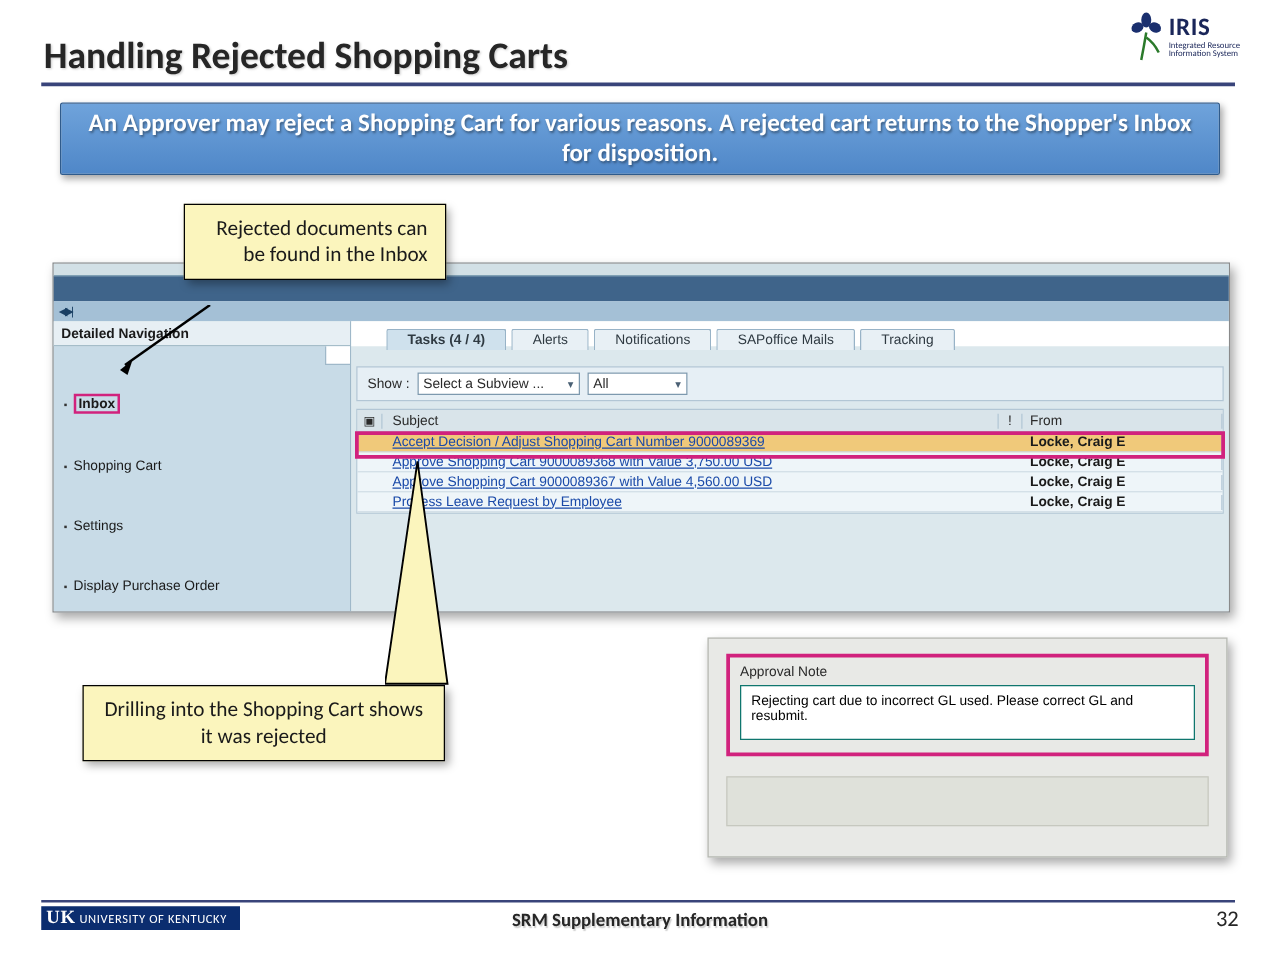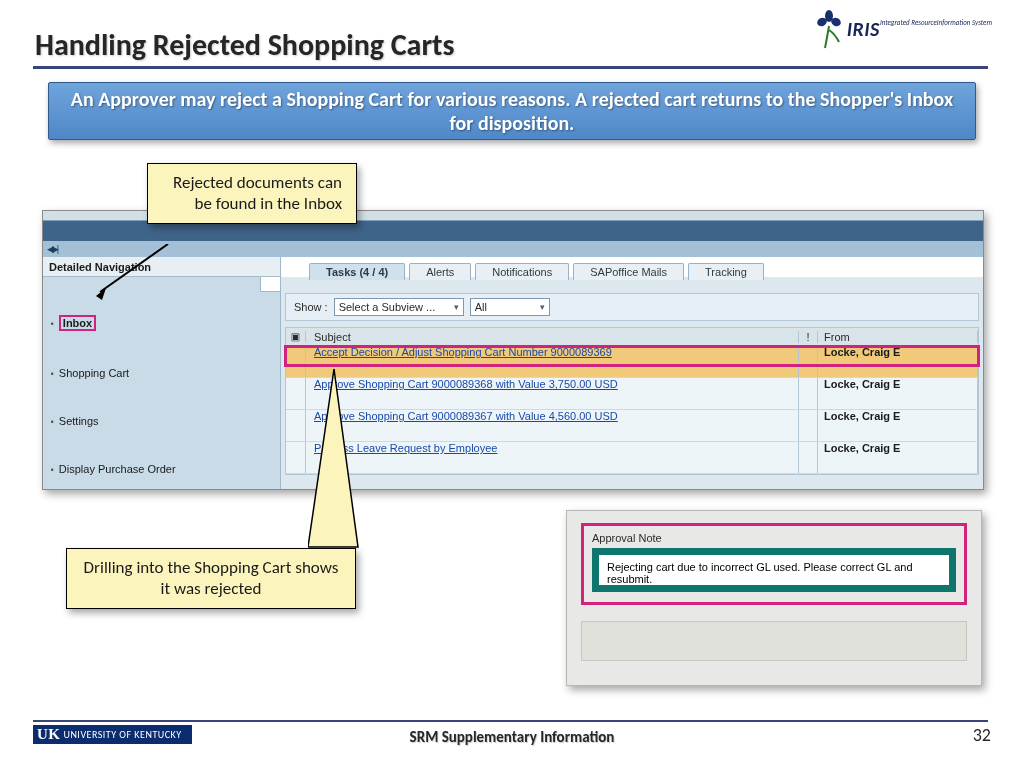--- a/index.html
+++ b/index.html
@@ -4,21 +4,21 @@
 <style>
   * { box-sizing: border-box; margin: 0; padding: 0; }
   body { width: 1024px; height: 768px; background: #fff; font-family: Calibri, Arial, sans-serif; position: relative; overflow: hidden; }
   
   .slide-title { position: absolute; left: 35px; top: 26px; font-size: 30px; font-weight: bold; color: #262626; text-shadow: 1px 1px 2px rgba(0,0,0,.2); }
   .title-underline { position: absolute; left: 33px; top: 66px; width: 955px; height: 3px; background: #39447a; }
   
   .iris-logo { position: absolute; right: 32px; top: 8px; display: flex; align-items: center; gap: 4px; }
   .iris-flower { width: 28px; height: 42px; position: relative; }
   .iris-flower svg { width: 100%; height: 100%; }
-  .iris-text-block { display: flex; flex-direction: row; line-height: 1; font-style: italic; }
+  .iris-text-block { display: flex; flex-direction: column; line-height: 1; }
   .iris-main { font-weight: bold; font-size: 20px; color: #1a2659; letter-spacing: 0.5px; }
   .iris-sub  { font-size: 7px; color: #1a2659; }
   
   .banner { position: absolute; left: 48px; top: 82px; width: 928px; height: 58px; background: linear-gradient(#6fa3db,#4f87c8); border: 1px solid #2f5b8c; border-radius: 2px; box-shadow: 2px 3px 6px rgba(0,0,0,.35); display: flex; align-items: center; justify-content: center; padding: 0 20px; text-align: center; }
   .banner span { color: #fff; font-size: 20px; font-weight: bold; text-shadow: 1px 1px 2px rgba(0,0,0,.4); }
   
   
   .sap-panel { position: absolute; left: 42px; top: 210px; width: 942px; height: 280px; border: 1px solid #8a8a8a; box-shadow: 3px 4px 8px rgba(0,0,0,.35); background: #dce8ed; font-family: Tahoma, Arial, sans-serif; font-size: 11px; }
   .sap-topbar  { width: 100%; height: 10px; background: #d2e0e6; border-bottom: 1px solid #7fa0b4; }
   .sap-bluebar { width: 100%; height: 20px; background: #3f648a; }
@@ -45,36 +45,36 @@
   .show-label { color:#2a2a2a; }
   .dd { height:18px; border:1px solid #7d99ae; background:#fff; display:inline-flex; align-items:center; justify-content:space-between; padding:0 4px; font-size:11px; color:#2a2a2a; }
   .dd::after { content:"▾"; font-size:9px; color:#4a6074; margin-left:6px; }
   
   .grid { position:absolute; left:4px; top:70px; right:4px; border:1px solid #b2c6d5; }
   .ghead { display:flex; background:#d9e4ea; border-bottom:1px solid #b2c6d5; height:18px; align-items:center; font-size:11px; color:#2a2a2a; }
   .g-c1 { width:20px; border-right:1px solid #b2c6d5; text-align:center; font-size:10px; }
   .g-c2 { flex:1; padding-left:8px; }
   .g-c3 { width:20px; border-left:1px solid #b2c6d5; border-right:1px solid #b2c6d5; text-align:center; }
   .g-c4 { width:160px; padding-left:6px; border-right:1px solid #b2c6d5; }
-  .grow { display:flex; background:#eef5f9; border-bottom:1px solid #cbd9e2; height:32px; }
+  .grow { display:flex; background:#eef5f9; border-bottom:1px solid #cbd9e2; height:16px; align-items:center; }
   .grow .g-c2 a { color:#1949a8; text-decoration:underline; font-size:11px; }
   .grow .g-c4 { font-weight:bold; color:#1a1a1a; font-size:11px; }
   .grow.hi { background:#f0c97a; }
   .grow.hi .g-c4 { }
   .row-hl { position:absolute; border:3px solid #d1227d; pointer-events:none; }
   
   
   .callout { position:absolute; background:#fbf5bd; border:1.5px solid #000; box-shadow:3px 4px 7px rgba(0,0,0,.35); padding:8px 14px; text-align:center; font-size:17px; color:#1a1a1a; line-height:1.25; }
   .callout-line { position:absolute; pointer-events:none; }
   
   
   .note-panel { position:absolute; left:566px; top:510px; width:416px; height:176px; background:#e8e9e6; border:1px solid #b6b8b2; box-shadow:3px 4px 8px rgba(0,0,0,.35); font-family: Tahoma, Arial, sans-serif; font-size:11px; padding:12px 14px; }
   .note-hl { border:3px solid #d1227d; padding:6px 8px 10px 8px; margin-bottom:16px; }
   .note-label { font-size:11px; color:#2a2a2a; margin-bottom:4px; }
-  .note-box { background:#fff; border:7px solid #0f766e; padding:6px 8px; font-size:11px; height:44px; }
+  .note-box { background:#fff; border:1px solid #0f766e; padding:6px 8px; font-size:11px; height:44px; }
   .supp-box { background:#dfe1da; border:1px solid #c6c8bf; height:40px; margin-top:4px; }
   
   
   .footer-line { position:absolute; left:33px; bottom:46px; width:955px; height:2px; background:#39447a; }
   .uk-logo { position:absolute; left:33px; bottom:24px; height:19px; background:#0b2d6f; color:#fff; display:flex; align-items:center; padding:0 10px 0 4px; font-size:10px; letter-spacing:0.5px; }
   .uk-logo b { font-family: 'Times New Roman', serif; font-size:15px; margin-right:3px; }
   .footer-center { position:absolute; left:0; right:0; bottom:22px; text-align:center; font-size:15px; font-weight:bold; color:#262626; text-shadow:1px 1px 1px rgba(0,0,0,.2); }
   .footer-page { position:absolute; right:33px; bottom:22px; font-size:18px; color:#262626; font-weight:500; }
 </style>
 </head>

